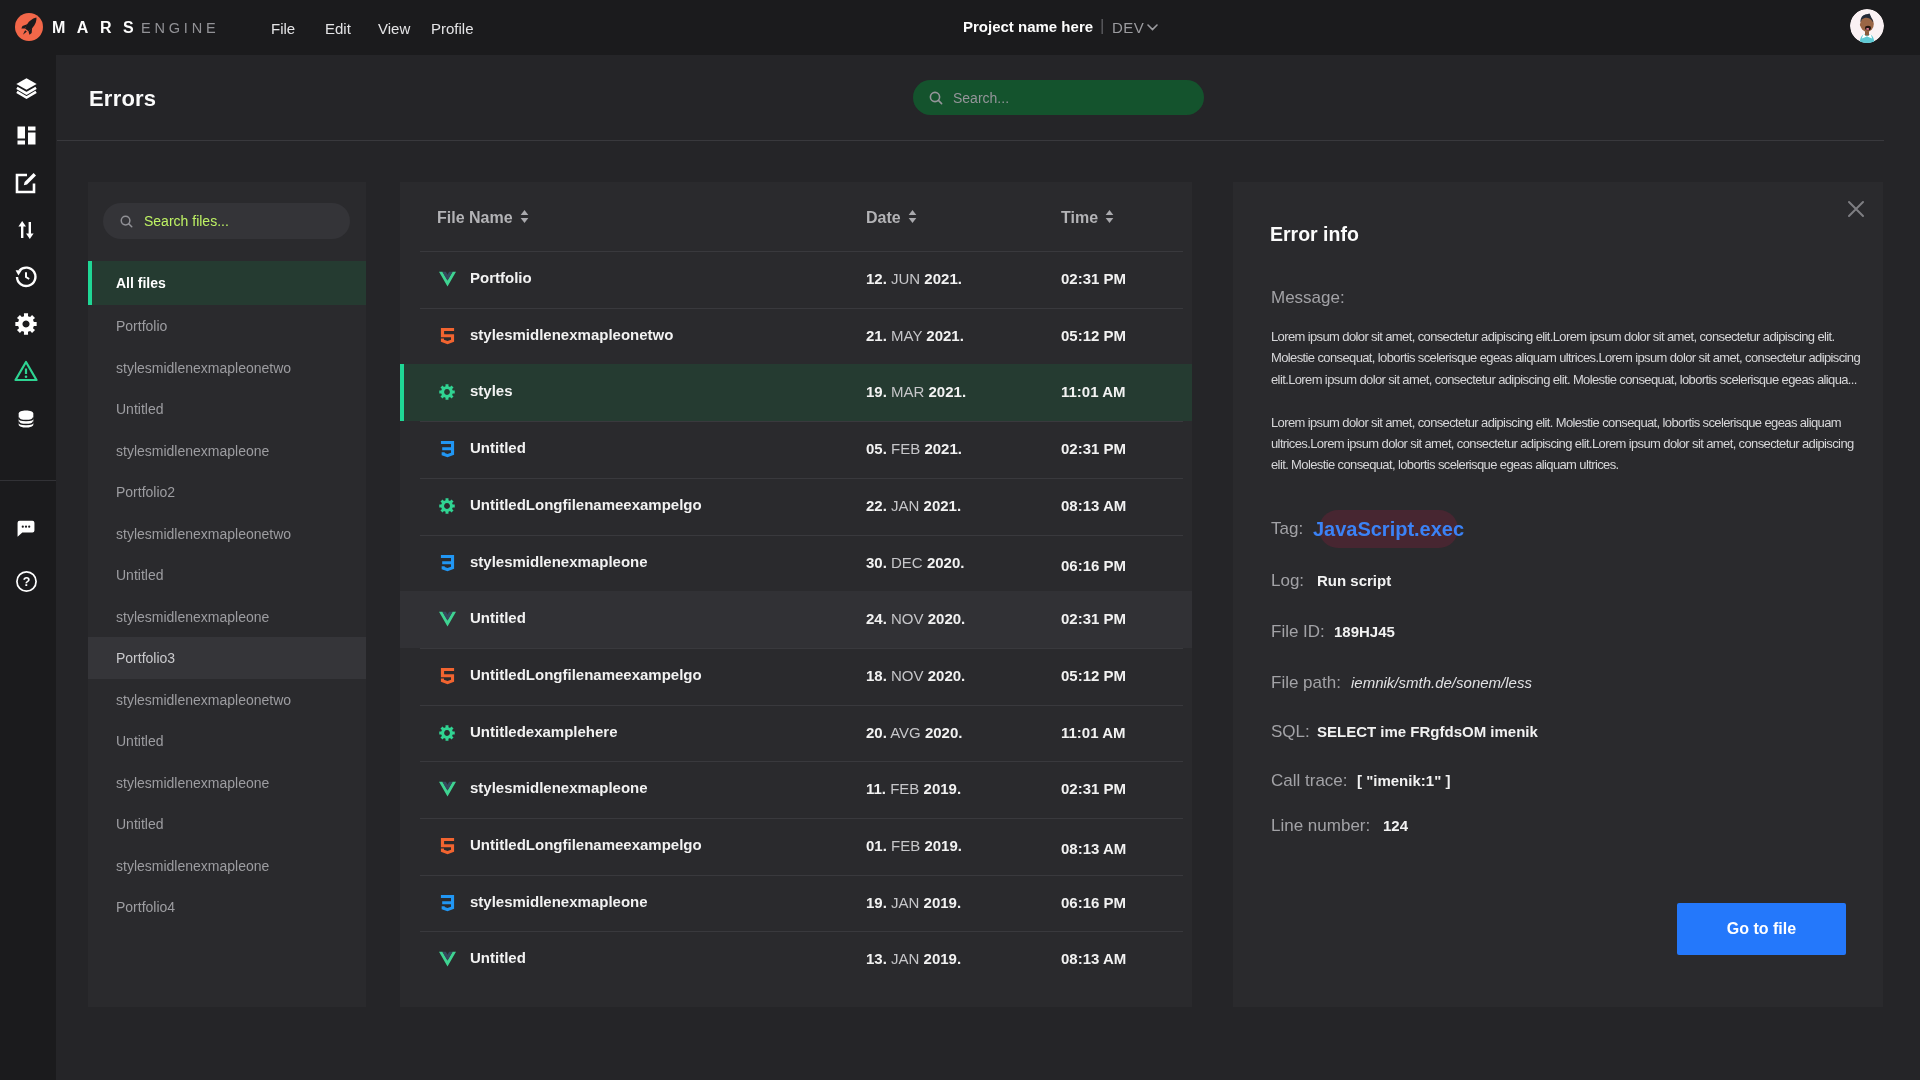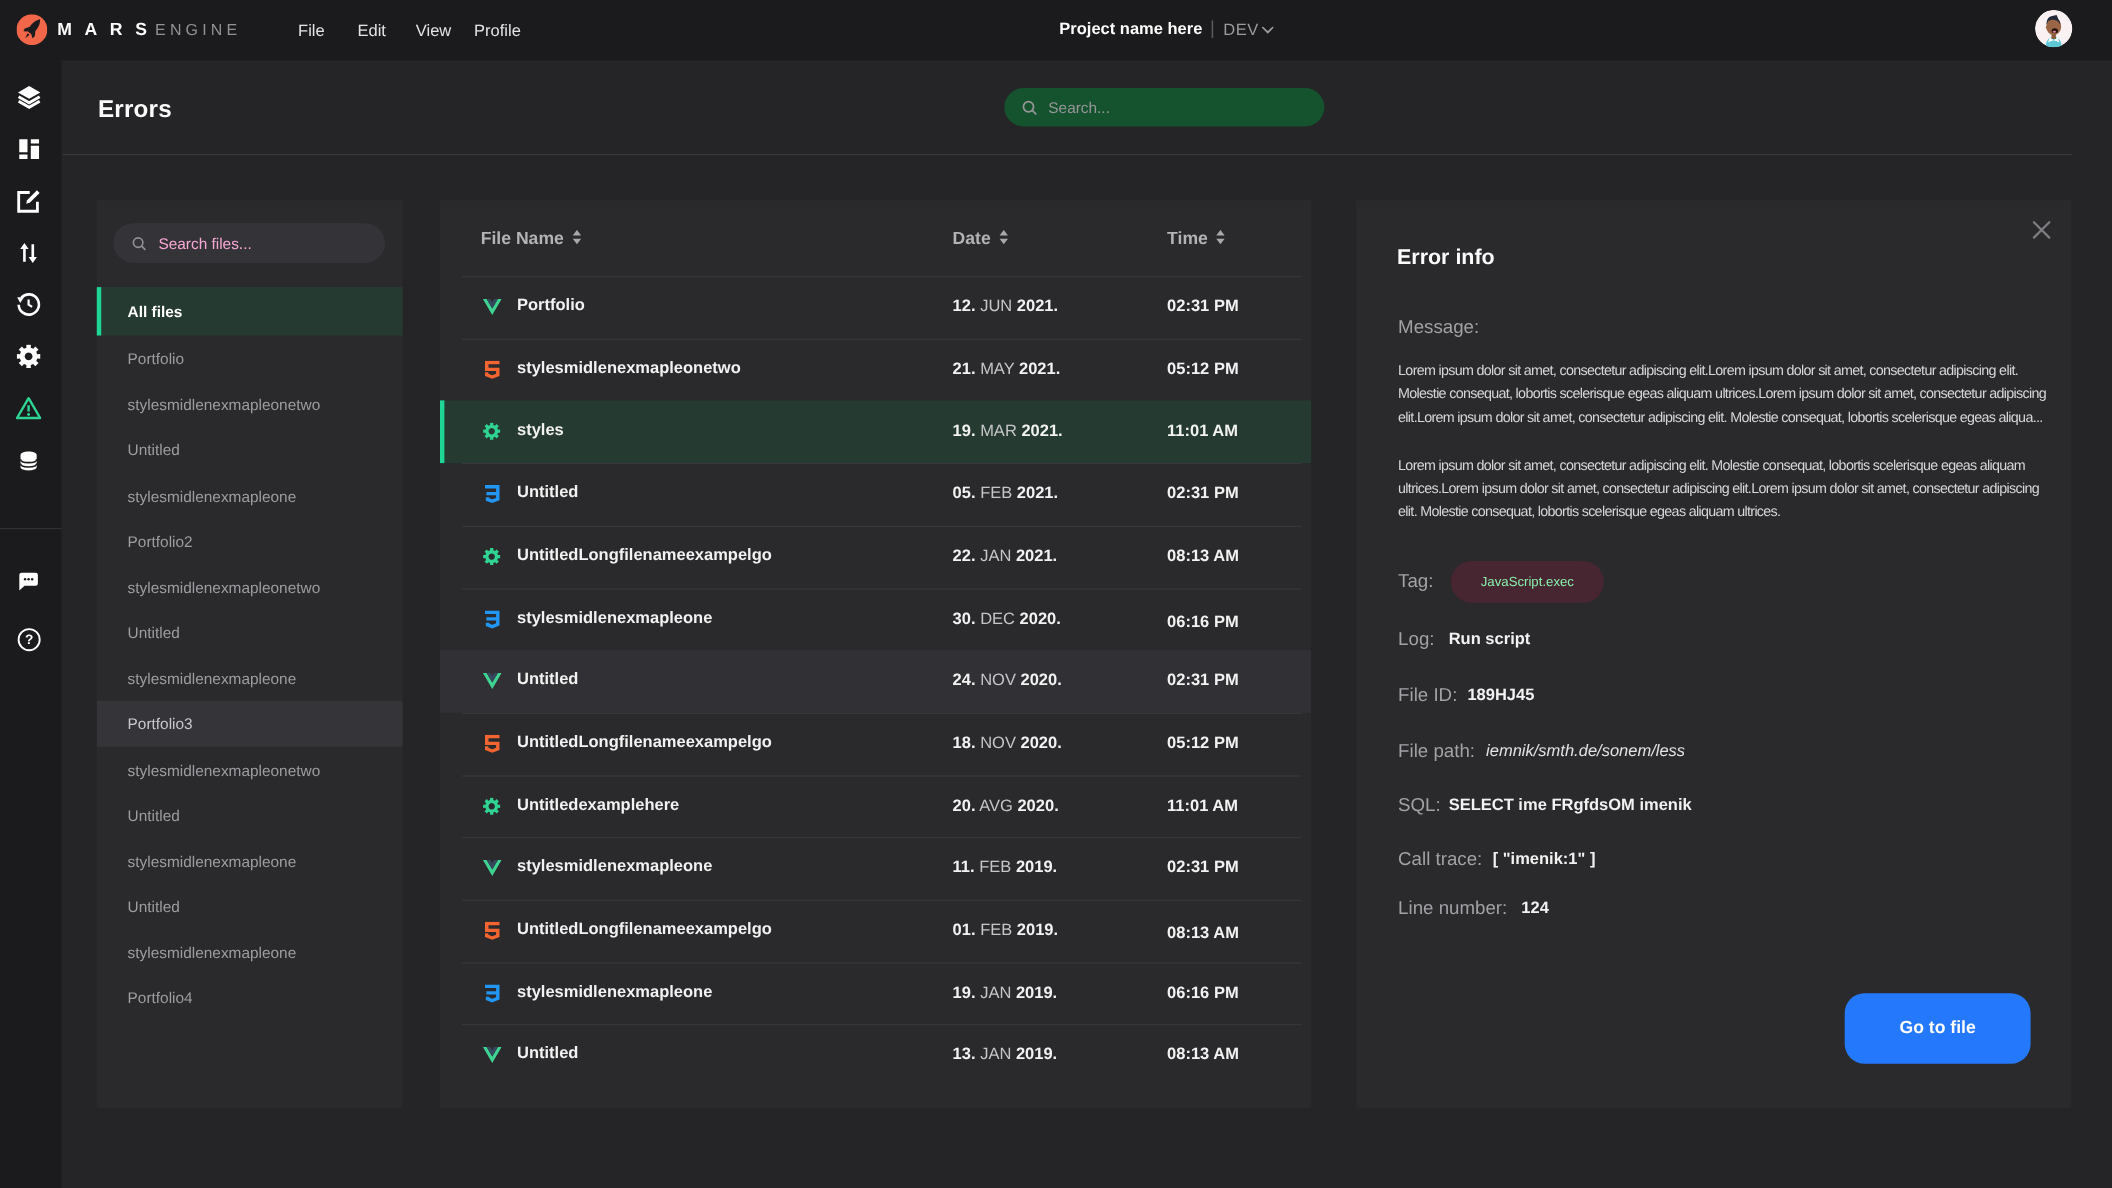--- a/index.html
+++ b/index.html
@@ -7,21 +7,21 @@
 #topbar{position:absolute;left:0;top:0;width:1920px;height:55px;background:#1b1b1d}
 #rail{position:absolute;left:0;top:55px;width:56px;height:1025px;background:#1b1b1d}
 .railic{position:absolute;left:14px;width:24px;height:24px;display:flex;align-items:center;justify-content:center}
 #content{position:absolute;left:56px;top:55px;width:1864px;height:1025px;background:#252528}
 .card{position:absolute;background:#2a2a2d;top:127px;height:825px}
 #title{position:absolute;left:33px;top:31px;color:#fbfbfb;font-size:22px;font-weight:bold;letter-spacing:.2px}
 #topsearch{position:absolute;left:857px;top:25px;width:291px;height:35px;background:#14532d;border-radius:18px;display:flex;align-items:center;color:#95959a;font-size:14px}
 #hline{position:absolute;left:1px;top:85px;width:1827px;height:1px;background:#39393d}
 
 #lpanel{left:32px;width:278px}
-#lsearch{position:absolute;left:15px;top:21px;width:247px;height:36px;background:#343438;border-radius:18px;display:flex;align-items:center;color:#f9a8d4;font-size:14px}
+#lsearch{position:absolute;left:15px;top:21px;width:247px;height:36px;background:#343438;border-radius:18px;display:flex;align-items:center;color:#bef264;font-size:14px}
 .litem{position:absolute;left:0;width:278px;height:42px;line-height:42px;padding-left:28px;color:#9d9da1;font-size:14px}
 .litem.sel{background:#253b31;color:#fff;font-weight:bold;border-left:4px solid #1fd795;padding-left:24px}
 .litem.hov{background:#353539;color:#c9c9cc}
 
 #tpanel{left:344px;width:792px}
 .th{position:absolute;top:27px;color:#b3b3b6;font-size:16px;font-weight:bold}
 .sorticon{display:inline-block;margin-left:7px}
 .trow{position:absolute;left:0;width:792px;height:57px}
 .trow .sep{position:absolute;left:20px;right:9px;top:0;height:1px;background:#39393d}
 .trow.selrow{background:#253b31;border-left:4px solid #1fd795}
@@ -34,21 +34,21 @@
 .selrow .ftime{left:657px}
 .fdate{position:absolute;left:466px;top:19px;color:#c6c6c9;font-size:15px;width:160px}
 .fdate b,.ftime{color:#f2f2f2}
 .ftime{position:absolute;left:661px;top:19px;font-size:15px;font-weight:bold}
 
 #rpanel{left:1177px;width:650px;color:#d6d6d8}
 .rlabel{position:absolute;left:38px;color:#a2a2a6;font-size:17px}
 .rval{position:absolute;color:#f2f2f2;font-size:15px;font-weight:bold}
 #msg{position:absolute;left:38px;top:144px;width:640px;color:#d6d6d8;font-size:13px;letter-spacing:-0.62px;line-height:21.3px;white-space:nowrap}
 #msg p{margin-bottom:22px}
-#gotofile{position:absolute;left:444px;top:721px;width:169px;height:64px;background:#2478fb;border-radius:18px;color:#fff;font-size:16px;font-weight:bold;display:flex;align-items:center;justify-content:center}
+#gotofile{position:absolute;left:444px;top:721px;width:169px;height:52px;background:#2478fb;border-radius:2px;color:#fff;font-size:16px;font-weight:bold;display:flex;align-items:center;justify-content:center}
 </style>
 </head>
 <body>
 <div id="topbar">
   <svg style="position:absolute;left:15px;top:13px" width="28" height="28" viewBox="0 0 28 28">
     <circle cx="14" cy="14" r="14" fill="#f26749"></circle>
     <g transform="rotate(38 14 14) translate(14 14) scale(1.12) translate(-14 -14)" fill="#1b1b1d">
       <path d="M14 3.2 C16.6 6.2 17.4 10.5 16.6 14.6 L16 17.2 H12 L11.4 14.6 C10.6 10.5 11.4 6.2 14 3.2 Z"></path>
       <path d="M11.6 12.5 L8.8 16.8 L9.4 19.2 L11.9 17.4 Z"></path>
       <path d="M16.4 12.5 L19.2 16.8 L18.6 19.2 L16.1 17.4 Z"></path>
@@ -328,21 +328,21 @@
     <svg style="position:absolute;left:614px;top:18px" width="18" height="18" viewBox="0 0 18 18">
         <path d="M2 2 L16 16 M16 2 L2 16" stroke="#7e7e82" stroke-width="2" stroke-linecap="round"></path>
       </svg>
     <div style="position:absolute;left:37px;top:41px;font-size:19.5px;font-weight:bold;color:#fbfbfb">Error info</div>
     <div class="rlabel" style="top:106px">Message:</div>
     <div id="msg">
       <p>Lorem ipsum dolor sit amet, consectetur adipiscing elit.Lorem ipsum dolor sit amet, consectetur adipiscing elit.<br>Molestie consequat, lobortis scelerisque egeas aliquam ultrices.Lorem ipsum dolor sit amet, consectetur adipiscing<br>elit.Lorem ipsum dolor sit amet, consectetur adipiscing elit. Molestie consequat, lobortis scelerisque egeas aliqua...</p>
       <p>Lorem ipsum dolor sit amet, consectetur adipiscing elit. Molestie consequat, lobortis scelerisque egeas aliquam<br>ultrices.Lorem ipsum dolor sit amet, consectetur adipiscing elit.Lorem ipsum dolor sit amet, consectetur adipiscing<br>elit. Molestie consequat, lobortis scelerisque egeas aliquam ultrices.</p>
     </div>
     <div class="rlabel" style="top:337px">Tag:</div>
-    <div style="position:absolute;left:86px;top:328px;width:139px;height:38px;background:#472631;border-radius:19px;color:#86efac;font-size:12px;font-weight:normal;display:flex;align-items:center;justify-content:center">JavaScript.exec</div>
+    <div style="position:absolute;left:86px;top:328px;width:139px;height:38px;background:#472631;border-radius:19px;color:#3b82f6;font-size:20px;font-weight:bold;display:flex;align-items:center;justify-content:center">JavaScript.exec</div>
     <div class="rlabel" style="top:389px">Log:</div>
       <div class="rval" style="left:84px;top:390px">Run script</div>
     <div class="rlabel" style="top:440px">File ID:</div>
       <div class="rval" style="left:101px;top:441px">189HJ45</div>
     <div class="rlabel" style="top:491px">File path:</div>
       <div class="rval" style="left:118px;top:492px;font-weight:normal;font-style:italic;color:#e2e2e4;font-size:15px">iemnik/smth.de/sonem/less</div>
     <div class="rlabel" style="top:540px">SQL:</div>
       <div class="rval" style="left:84px;top:541px">SELECT ime FRgfdsOM imenik</div>
     <div class="rlabel" style="top:589px">Call trace:</div>
       <div class="rval" style="left:124px;top:590px">[ "imenik:1" ]</div>

